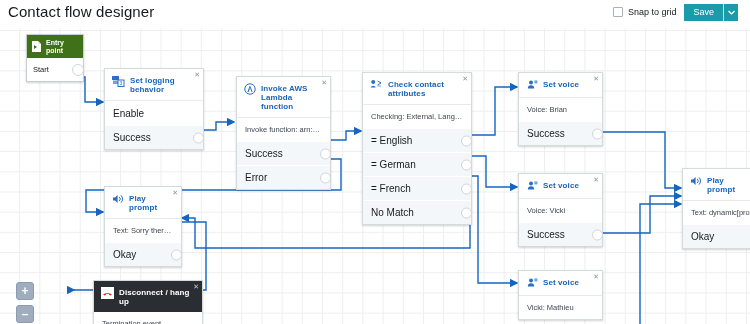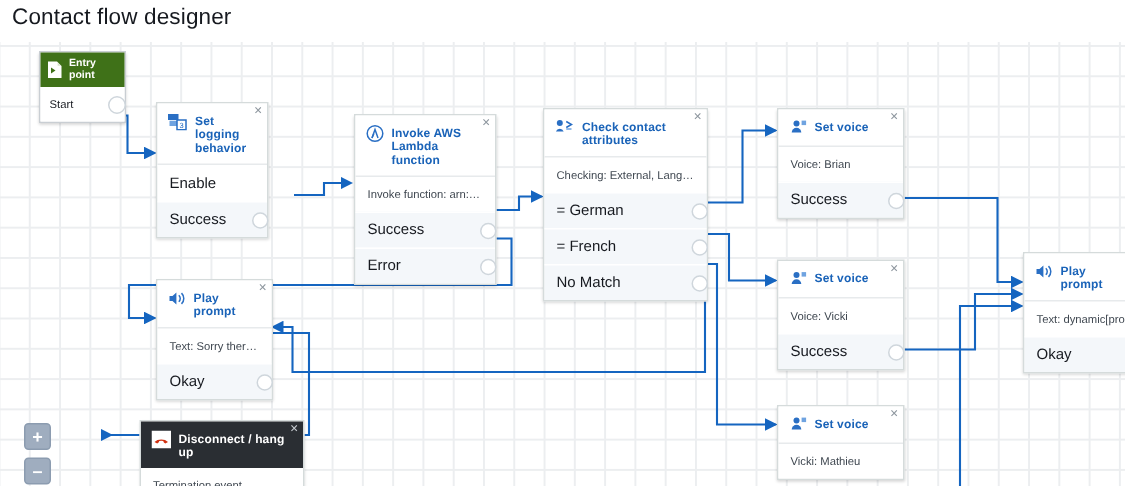--- a/index.html
+++ b/index.html
@@ -132,20 +132,35 @@
     font-weight:bold;font-family:"Liberation Sans",sans-serif;
   }
   .ico{flex:none;display:block;}
 </style>
 </head>
 <body>
 
 <div id="app-header">
   <div id="page-title">Contact flow designer</div>
 
+  <div id="header-controls">
+    <div id="snap-wrap">
+      <span class="cb"></span>
+      <span id="snap-label">Snap to grid</span>
+    </div>
+    <div id="save-group">
+      <button id="save-button">Save</button>
+      <div id="save-dropdown">
+        <svg width="7" height="5" viewBox="0 0 7 5">
+          <path d="M0.5 1 L3.5 4 L6.5 1" stroke="#ffffff" stroke-width="1.2" fill="none"></path>
+        </svg>
+      </div>
+    </div>
+    <span style="width:4px;display:inline-block;"></span>
+  </div>
 </div>
 
 <div id="canvas">
 
   <svg id="wires">
     <defs>
       <marker id="ah" markerWidth="6" markerHeight="6" refX="5" refY="3" orient="auto">
         <path d="M0,0 L6,3 L0,6 z" fill="#1565c0"></path>
       </marker>
     </defs>
@@ -185,21 +200,21 @@
         <path d="M7.4 1.6 l2.2 2.2 h-2.2 z" fill="#d7e3c9"></path>
       </svg>
       <div id="entry-title">Entry point</div>
     </div>
     <div id="entry-body">
       <span>Start</span>
       <span class="port big"></span>
     </div>
   </div>
 
-  <div class="node" style="left:104px;top:40px;width:75px;">
+  <div class="node" style="left:104px;top:40px;width:100px;">
     <div class="node-head">
       <svg class="ico" width="13" height="12" viewBox="0 0 13 12">
         <rect x="0" y="1" width="7" height="4" fill="#2a6fc4"></rect>
         <rect x="1" y="5.5" width="6" height="3.5" fill="#6fa3e0"></rect>
         <rect x="6" y="5" width="6" height="6.5" fill="#ffffff" stroke="#2a6fc4" stroke-width="1"></rect>
         <text x="7.6" y="10.3" font-size="5" fill="#2a6fc4" font-family="sans-serif">3</text>
       </svg>
       <div class="node-title">Set logging behavior</div>
       <span class="node-close">✕</span>
     </div>
@@ -239,20 +254,24 @@
         <circle cx="3.2" cy="3" r="2" fill="#2a6fc4"></circle>
         <path d="M0.6 8.6 a2.8 2.8 0 0 1 5.2 0 z" fill="#2a6fc4"></path>
         <path d="M7.5 2 l3.5 2 l-3.5 2" stroke="#2a6fc4" stroke-width="1" fill="none"></path>
         <path d="M7.5 7 h3.5" stroke="#6fa3e0" stroke-width="1" fill="none"></path>
       </svg>
       <div class="node-title">Check contact attributes</div>
       <span class="node-close">✕</span>
     </div>
     <div class="node-sub">Checking: External, Langua...</div>
     <div class="node-row">
+      <span>= English</span>
+      <span class="port"></span>
+    </div>
+    <div class="node-row">
       <span>= German</span>
       <span class="port"></span>
     </div>
     <div class="node-row">
       <span>= French</span>
       <span class="port"></span>
     </div>
     <div class="node-row">
       <span>No Match</span>
       <span class="port"></span>

